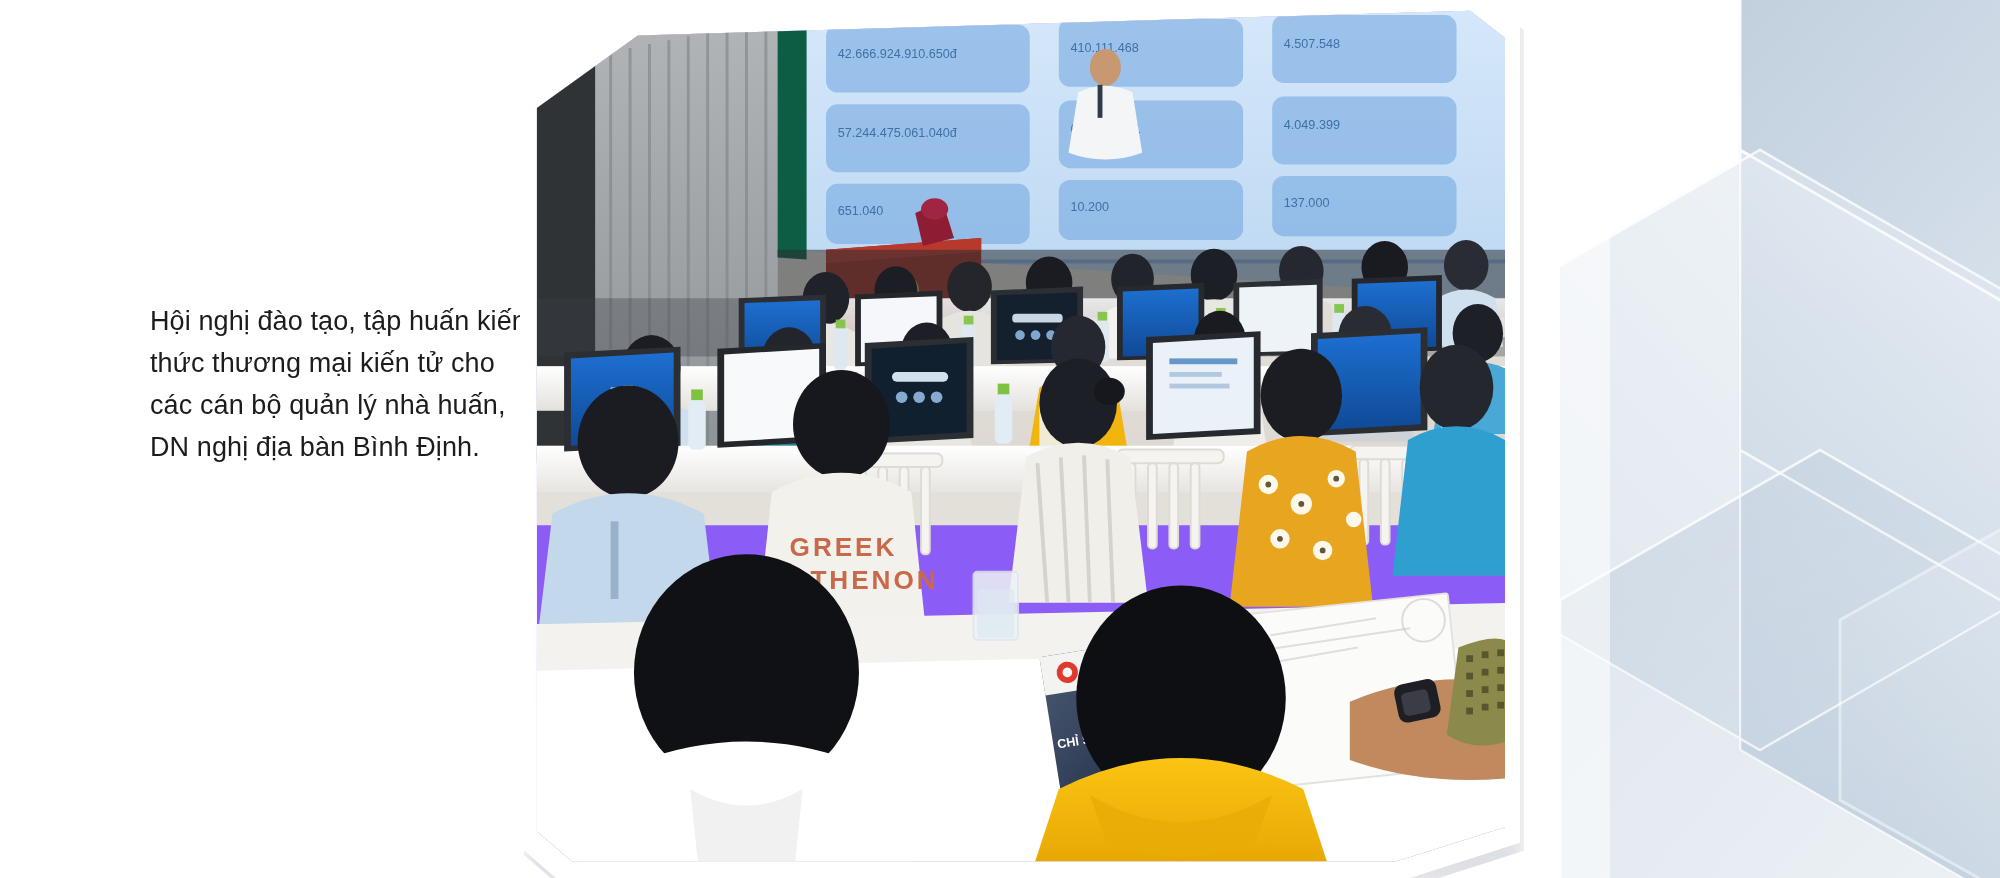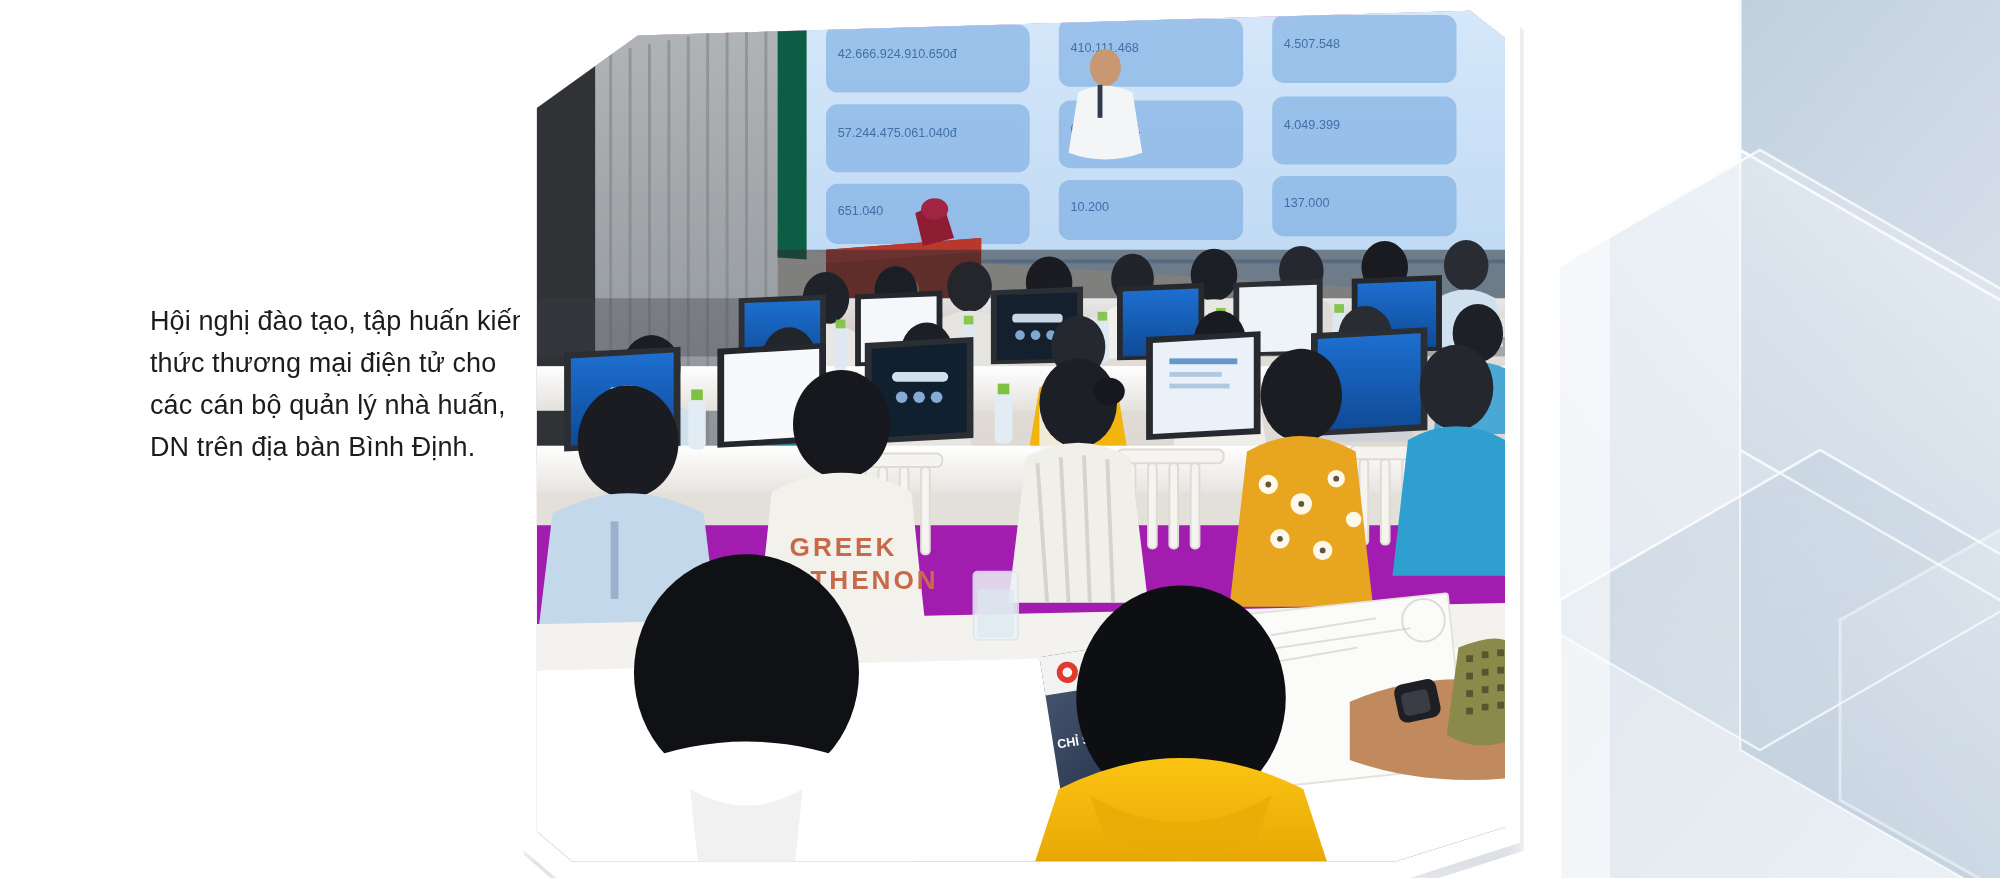--- a/index.html
+++ b/index.html
@@ -38,21 +38,21 @@
     opacity:.85;
   }
   .photo-frame{
     position:absolute; inset:0;
     background:#ffffff;
     -webkit-clip-path:polygon(11% 3.0%, 96.5% 0%, 100% 3.2%, 100% 96%, 89% 100%, 3.6% 100%, 0% 96.5%, 0% 11.5%);
     clip-path:polygon(11% 3.0%, 96.5% 0%, 100% 3.2%, 100% 96%, 89% 100%, 3.6% 100%, 0% 96.5%, 0% 11.5%);
   }
   .photo-inner{
     position:absolute; left:15px; top:15px; right:15px; bottom:15px;
-    overflow:hidden; background:#a21caf;
+    overflow:hidden; background:#8b5cf6;
     -webkit-clip-path:polygon(10.6% 3.1%, 96.4% 0.2%, 100% 3.4%, 100% 95.8%, 88.8% 99.8%, 3.8% 99.8%, 0.2% 96.3%, 0.2% 11.6%);
     clip-path:polygon(10.6% 3.1%, 96.4% 0.2%, 100% 3.4%, 100% 95.8%, 88.8% 99.8%, 3.8% 99.8%, 0.2% 96.3%, 0.2% 11.6%);
   }
   .scene{position:absolute;inset:0;}
   .scene svg{display:block;width:100%;height:100%;}
 </style>
 </head>
 <body>
 
 <div class="stage">
@@ -93,23 +93,23 @@
         <polygon points="60,300 320,150 580,300 580,600 320,750 60,600"></polygon>
         <polygon points="120,600 380,450 640,600 640,900 380,1050 120,900"></polygon>
       </g>
       <rect x="0" y="0" width="120" height="878" fill="#ffffff"></rect>
       <rect x="0" y="0" width="170" height="878" fill="#ffffff" opacity=".55"></rect>
     </svg>
   </div>
 
   <div class="caption">
     <span class="ln">Hội nghị đào tạo, tập huấn kiến</span>
-    <span class="ln">thức thương mại điện tử cho</span>
+    <span class="ln">thức thương mại kiến tử cho</span>
     <span class="ln">các cán bộ quản lý nhà huấn,</span>
-    <span class="ln">DN trên địa bàn Bình Định.</span>
+    <span class="ln">DN nghị địa bàn Bình Định.</span>
   </div>
 
   <div class="photo-card">
     <div class="photo-shadow"></div>
     <div class="photo-frame"></div>
     <div class="photo-inner">
       <div class="scene">
         <svg viewBox="0 0 1000 884" preserveAspectRatio="xMidYMid slice">
           <defs>
             <linearGradient id="screenG" x1="0" y1="0" x2="0" y2="1">

